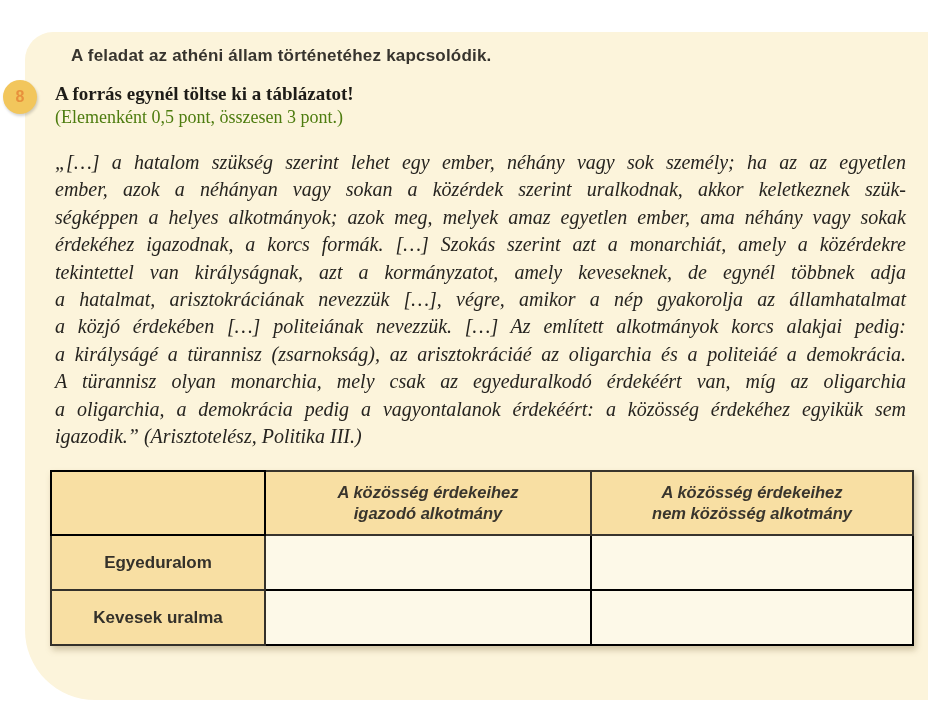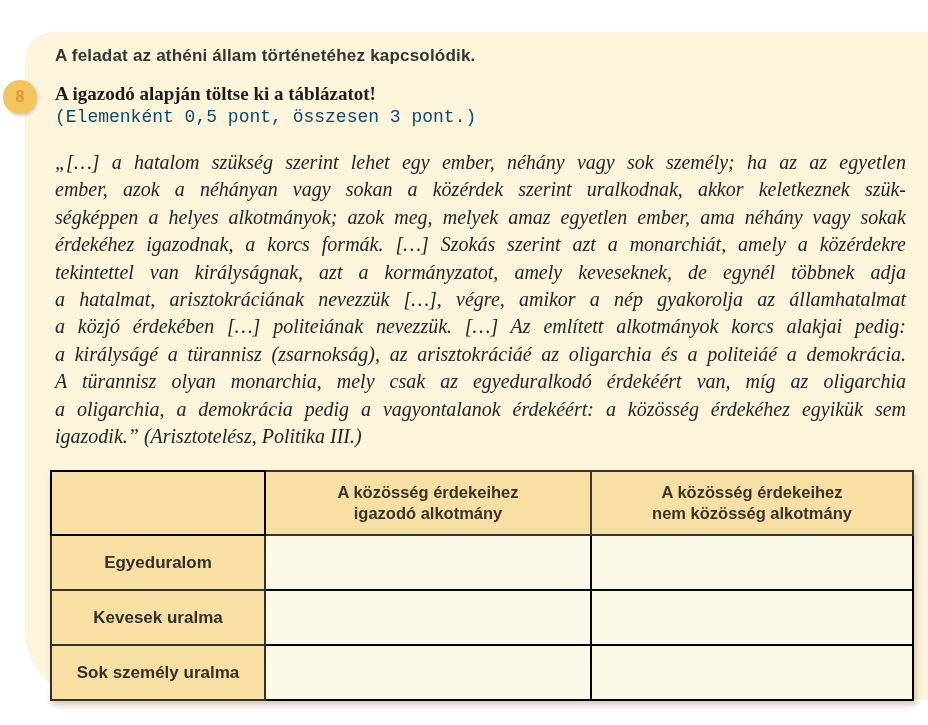--- a/index.html
+++ b/index.html
@@ -5,67 +5,67 @@
   html,body{margin:0;padding:0;}
   .page{
     position:relative;width:928px;height:725px;background:#ffffff;
     overflow:hidden;font-family:"Liberation Sans",sans-serif;
   }
   .panel{
     position:absolute;left:25px;top:32px;width:903px;height:668px;
     background:#fcf4db;border-radius:28px 0 0 70px;
   }
   .context{
-    position:absolute;left:30px;top:14px;
+    position:absolute;left:46px;top:14px;
     font-size:17px;font-weight:bold;color:#37342e;letter-spacing:.2px;
   }
   .badge{
     position:absolute;left:3px;top:80px;width:34px;height:34px;border-radius:50%;
     background:#f2c65c;box-shadow:1px 2px 3px rgba(0,0,0,.18);
     display:flex;align-items:center;justify-content:center;
     font-size:16px;font-weight:bold;color:#e8913c;
   }
   .instruction{
     position:absolute;left:30px;top:51px;
     font-family:"Liberation Serif",serif;font-weight:bold;font-size:19px;color:#1e1c18;
   }
   .scoring{
     position:absolute;left:30px;top:75px;
-    font-family:Liberation Mono, monospace;font-size:18px;color:#0c4a6e;
+    font-family:Liberation Serif, serif;font-size:18px;color:#4d7c0f;
   }
   .quote{position:absolute;left:30px;top:117px;width:851px;}
   .qline{
     font-family:"Liberation Serif",serif;font-style:italic;
     font-size:20px;line-height:27.4px;color:#262420;
     text-align:justify;text-align-last:justify;
   }
   .qline.qlast{text-align:left;text-align-last:left;}
   table.answers{
     position:absolute;left:25px;top:438px;border-collapse:collapse;
     box-shadow:2px 4px 6px rgba(125,105,60,.35);
   }
   table.answers th,table.answers td{
     border:2px solid;padding:0;vertical-align:middle;text-align:center;
   }
   .y{background:#f8dfa3;border-color:#fdf7e3;}
   .c{background:#fdf9e8;border-color:#efddad;}
   .w1{width:212px;} .w2{width:324px;} .w3{width:320px;}
-  .hr{height:62px;} .dr{height:53px;padding-left:28px;}
+  .hr{height:62px;font-style:italic;} .dr{height:53px;padding-left:28px;}
   .colhead{font-size:16.5px;font-weight:bold;color:#39352d;line-height:21px;}
   .colhead span{display:block;}
   .rowlabel{font-size:17px;font-weight:bold;color:#34312a;}
 </style>
 </head>
 <body>
 
 <div class="page">
   <div class="panel">
 
     <div class="context">A feladat az athéni állam történetéhez kapcsolódik.</div>
-    <div class="instruction">A igazodó alapján töltse ki a táblázatot!</div>
+    <div class="instruction">A forrás egynél töltse ki a táblázatot!</div>
     <div class="scoring">(Elemenként 0,5 pont, összesen 3 pont.)</div>
 
     <div class="quote">
       <div class="qline">„[…] a hatalom szükség szerint lehet egy ember, néhány vagy sok személy; ha az az egyetlen</div>
       <div class="qline">ember, azok a néhányan vagy sokan a közérdek szerint uralkodnak, akkor keletkeznek szük-</div>
       <div class="qline">ségképpen a helyes alkotmányok; azok meg, melyek amaz egyetlen ember, ama néhány vagy sokak</div>
       <div class="qline">érdekéhez igazodnak, a korcs formák. […] Szokás szerint azt a monarchiát, amely a közérdekre</div>
       <div class="qline">tekintettel van királyságnak, azt a kormányzatot, amely keveseknek, de egynél többnek adja</div>
       <div class="qline">a hatalmat, arisztokráciának nevezzük […], végre, amikor a nép gyakorolja az államhatalmat</div>
       <div class="qline">a közjó érdekében […] politeiának nevezzük. […] Az említett alkotmányok korcs alakjai pedig:</div>
@@ -91,25 +91,20 @@
       <tr class="dr">
         <td class="y dr rowlabel">Egyeduralom</td>
         <td class="c dr"></td>
         <td class="c dr"></td>
       </tr>
       <tr class="dr">
         <td class="y dr rowlabel">Kevesek uralma</td>
         <td class="c dr"></td>
         <td class="c dr"></td>
       </tr>
-      <tr class="dr">
-        <td class="y dr rowlabel">Sok személy uralma</td>
-        <td class="c dr"></td>
-        <td class="c dr"></td>
-      </tr>
     </tbody>
       </table>
   </div>
 
   <div class="badge">
     <span>8</span>
   </div>
 </div>
 
 </body></html>

